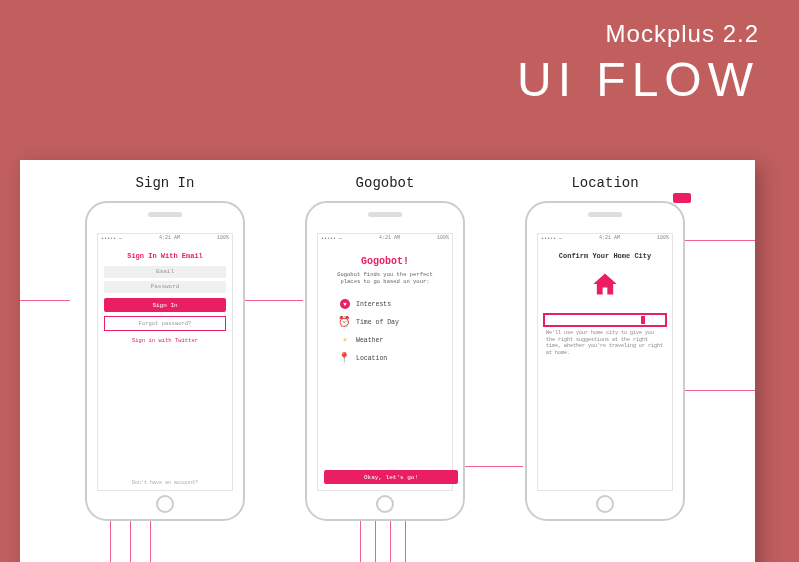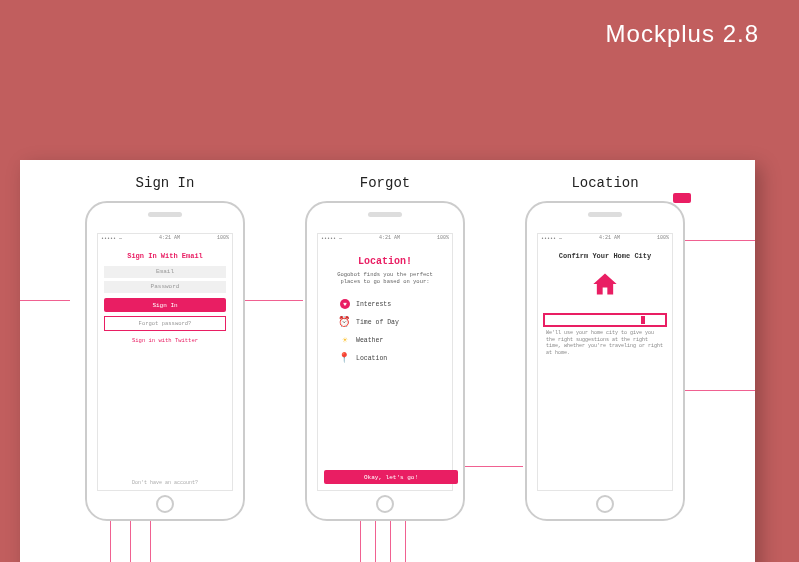--- a/index.html
+++ b/index.html
@@ -104,21 +104,22 @@
   .loc-title { font-size:7px; font-weight:bold; margin:4px 0 6px; text-align:center; }
   .loc-icon { color:#e91e63; font-size:28px; margin:4px 0 8px; }
   .loc-input { width:100%; height:12px; border:1px solid #e91e63; outline:1px solid #e91e63; margin-bottom:4px; position:relative;}
   .loc-input .marker { position:absolute; top:1px; right:20px; width:4px; height:8px; background:#e91e63; }
   .loc-desc { font-size:5px; color:#888; text-align:left; line-height:1.3; padding:0 2px;}
 </style>
 </head>
 <body>
 
 <div class="header">
-  <div class="brand">Mockplus 2.8</div>
+  <div class="brand">Mockplus 2.2</div>
+  <div class="title">UI FLOW</div>
 </div>
 
 <div class="canvas">
 
   <div class="flow-arrow" style="left:0;top:140px;width:50px;"></div>
   <div class="flow-arrow" style="left:215px;top:140px;width:68px;"></div>
   <div class="flow-arrow" style="left:435px;top:306px;width:68px;"></div>
   <div class="flow-arrow" style="left:655px;top:80px;width:80px;"></div>
   <div class="flow-arrow" style="left:655px;top:230px;width:80px;"></div>
   <div class="flow-arrow v" style="left:90px;top:360px;height:60px;"></div>
@@ -146,31 +147,31 @@
           <div class="btn-pink">Sign In</div>
           <div class="link-line">Forgot password?</div>
           <div class="tiny-link pink">Sign in with Twitter</div>
           <div class="bottom-text">Don't have an account?</div>
         </div>
       </div>
     </div>
   </div>
 
   <div class="phone-col c2">
-    <div class="phone-caption">Forgot</div>
+    <div class="phone-caption">Gogobot</div>
     <div class="phone">
       <div class="homebtn"></div>
       <div class="screen">
         <div class="statusbar">
           <span>••••• ⋯</span>
           <span>4:21 AM</span>
           <span>100%</span>
         </div>
         <div class="screen-body">
-          <div class="welcome-title pink">Location!</div>
+          <div class="welcome-title pink">Gogobot!</div>
           <div class="welcome-desc">Gogobot finds you the perfect places to go based on your:</div>
           <div class="feat">
             <span class="icon ic-heart">♥</span>
             <span>Interests</span>
           </div>
           <div class="feat">
             <span class="icon ic-clock">⏰</span>
             <span>Time of Day</span>
           </div>
           <div class="feat">

